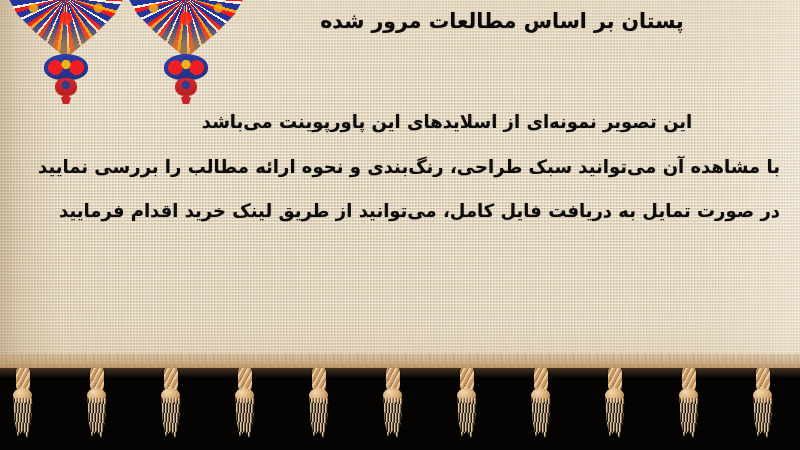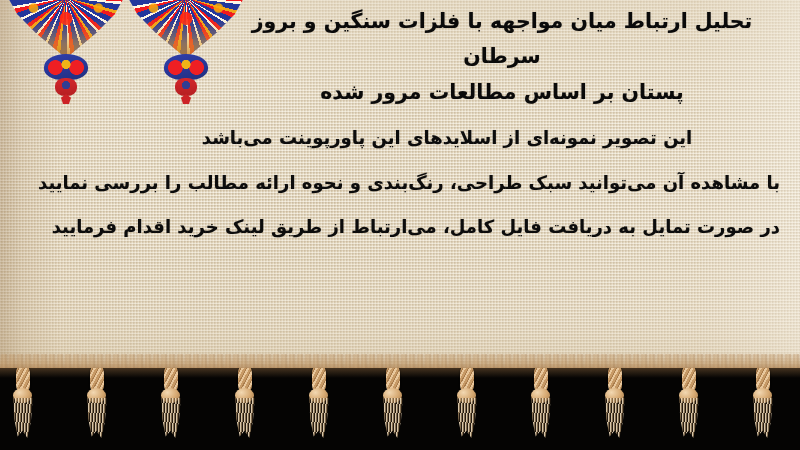--- a/index.html
+++ b/index.html
@@ -229,21 +229,21 @@
     color: #0a0a0a;
     font-size: 20.5px;
     font-weight: bold;
     line-height: 1.72;
     letter-spacing: 0px;
     text-shadow: 0 0 1px rgba(40,30,18,0.35);
   }
   .body-block {
     position: absolute;
     right: 20px;
-    top: 116px;
+    top: 100px;
     width: 762px;
     direction: rtl;
     margin-left: 39px;
   }
   .body-line {
     color: #0c0c0c;
     font-size: 18px;
     font-weight: bold;
     line-height: 2.48;
     white-space: nowrap;
@@ -271,28 +271,27 @@
   </div>
   <div class="motif" id="motif-1" style="left: 128px;">
     <div class="med"></div>
     <div class="med-rim"></div>
     <div class="pend-top"></div>
     <div class="pend-mid"></div>
     <div class="pend-dot"></div>
   </div>
 
   <div class="title-block">
-    <div class="title-line">تحلیل ارتباط میان مواجهه با فلزات سنگین و بروز سرطان</div>
     <div class="title-line">پستان بر اساس مطالعات مرور شده</div>
   </div>
 
   <div class="body-block">
     <div class="body-line l1">این تصویر نمونه‌ای از اسلایدهای این پاورپوینت می‌باشد</div>
     <div class="body-line l2">با مشاهده آن می‌توانید سبک طراحی، رنگ‌بندی و نحوه ارائه مطالب را بررسی نمایید</div>
-    <div class="body-line l3">در صورت تمایل به دریافت فایل کامل، می‌ارتباط از طریق لینک خرید اقدام فرمایید</div>
+    <div class="body-line l3">در صورت تمایل به دریافت فایل کامل، می‌توانید از طریق لینک خرید اقدام فرمایید</div>
   </div>
 
   <div class="fringe-zone">
       <div class="tassel" style="left: 10px;">
         <div class="knot"></div>
         <div class="bead"></div>
         <div class="skirt"></div>
       </div>
       <div class="tassel" style="left: 84px;">
         <div class="knot"></div>

